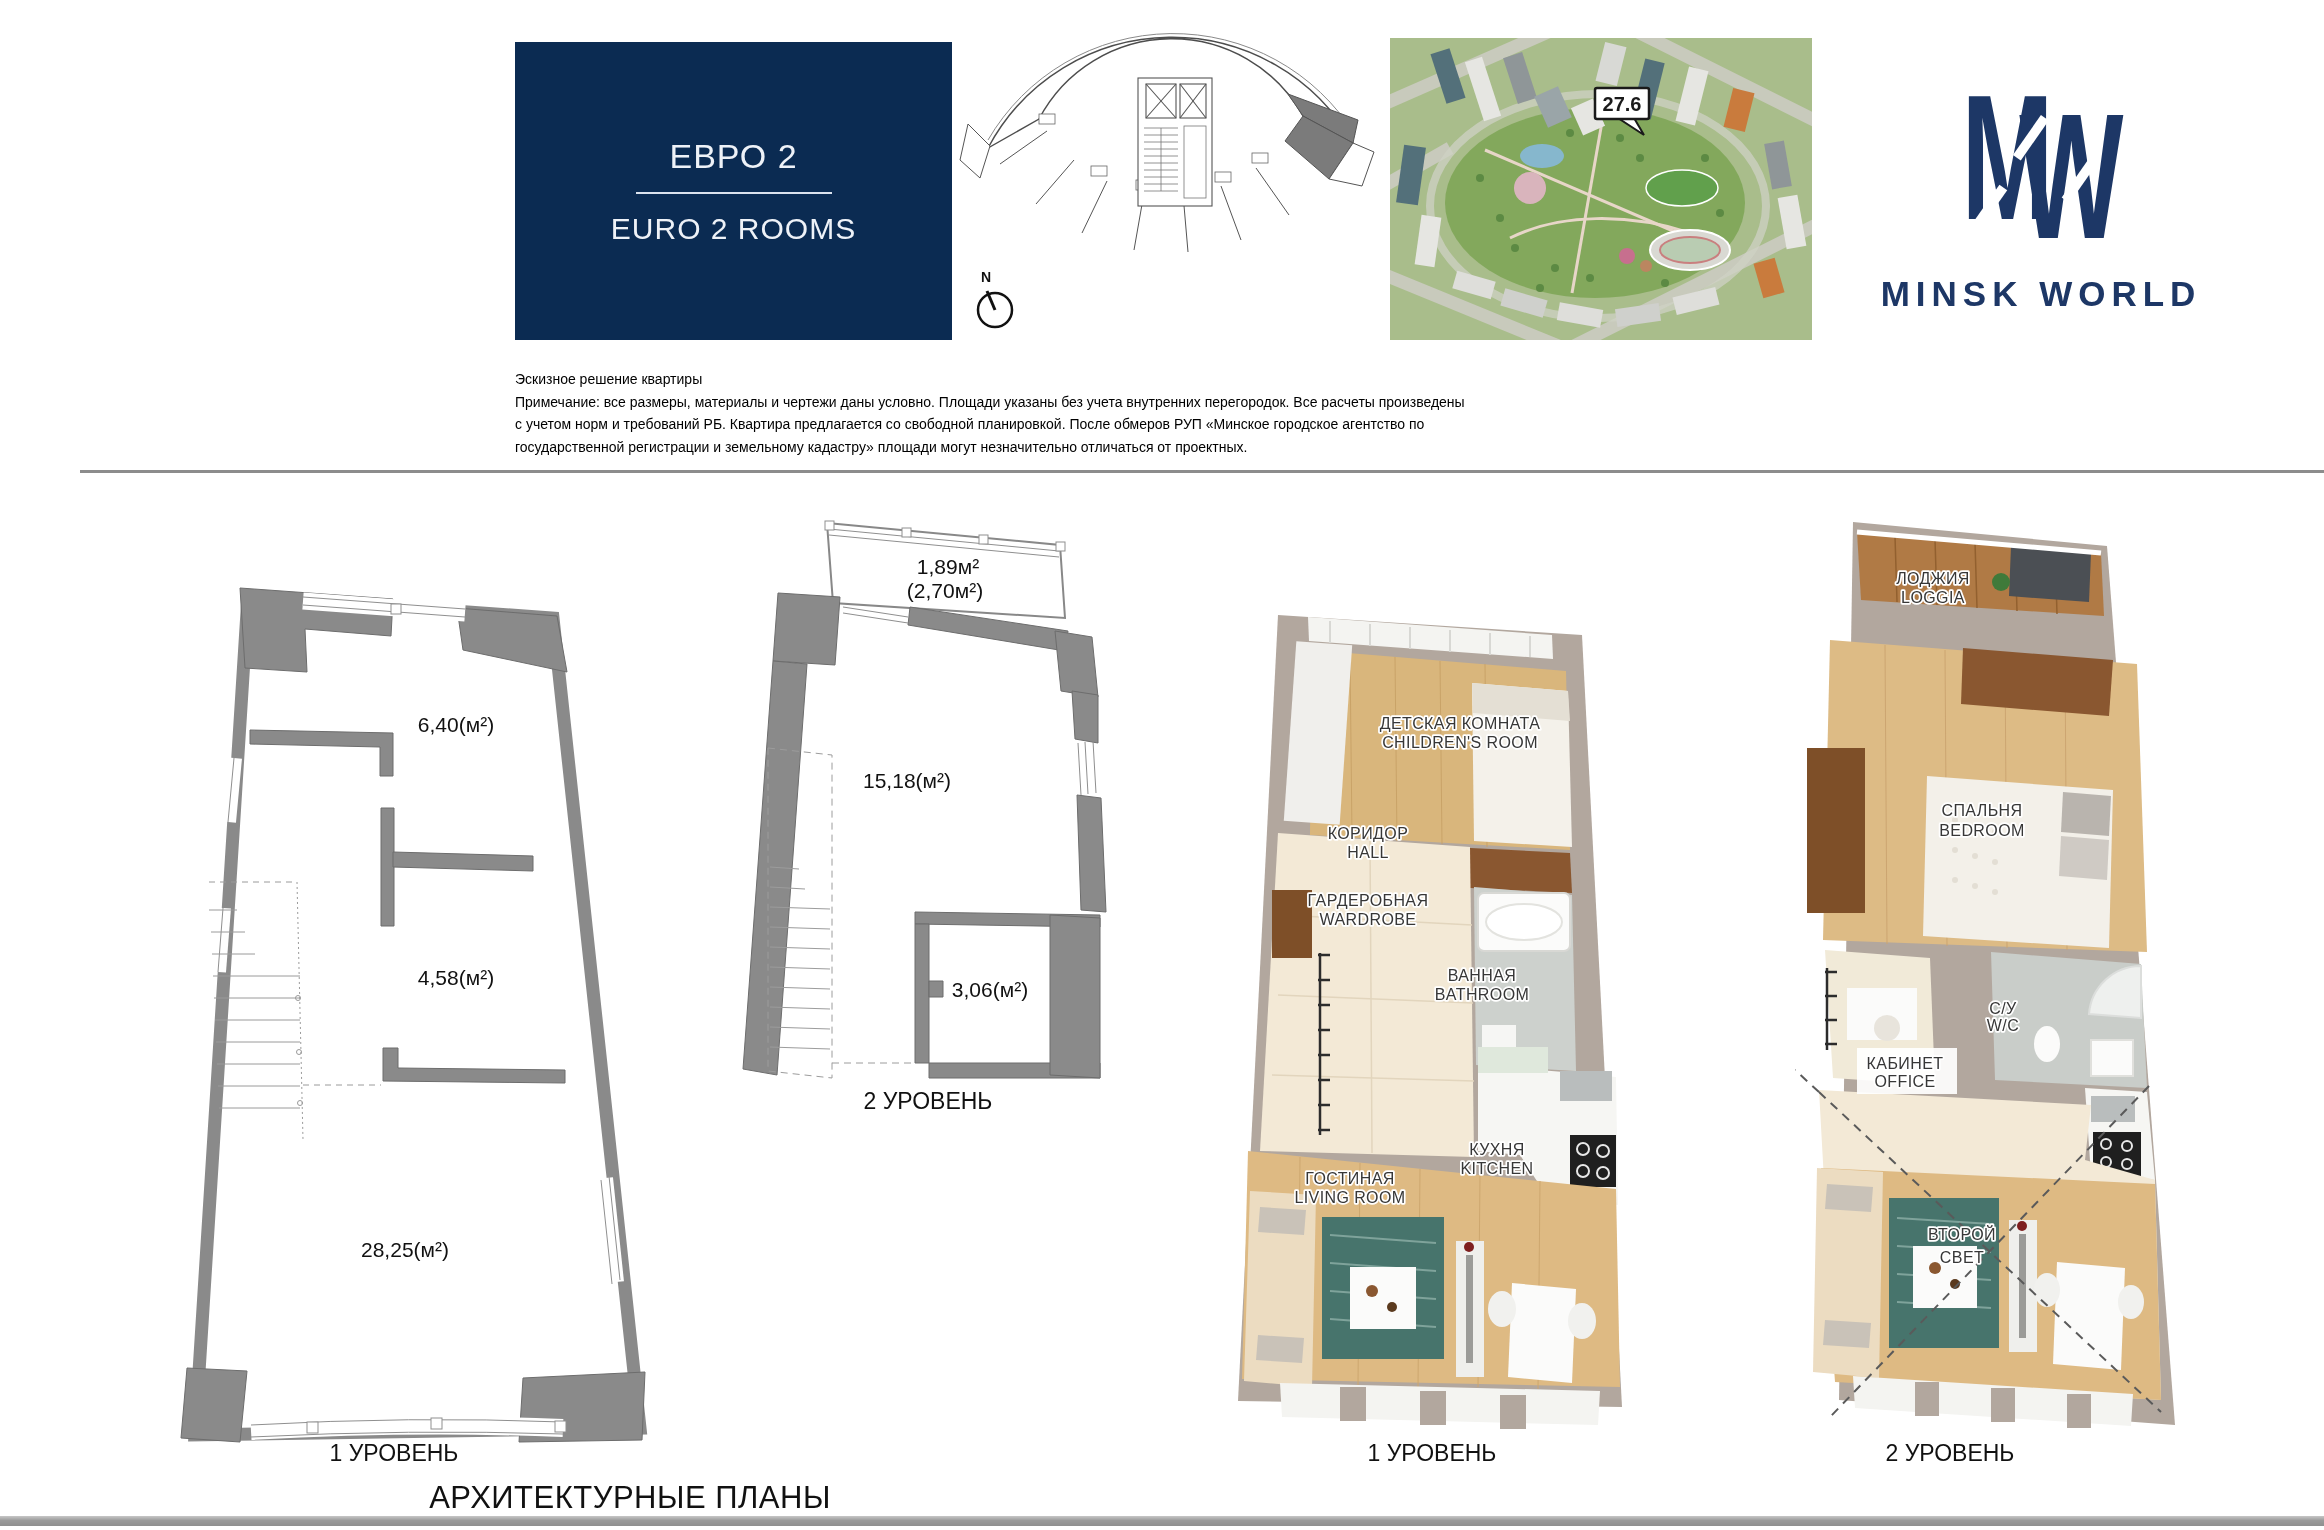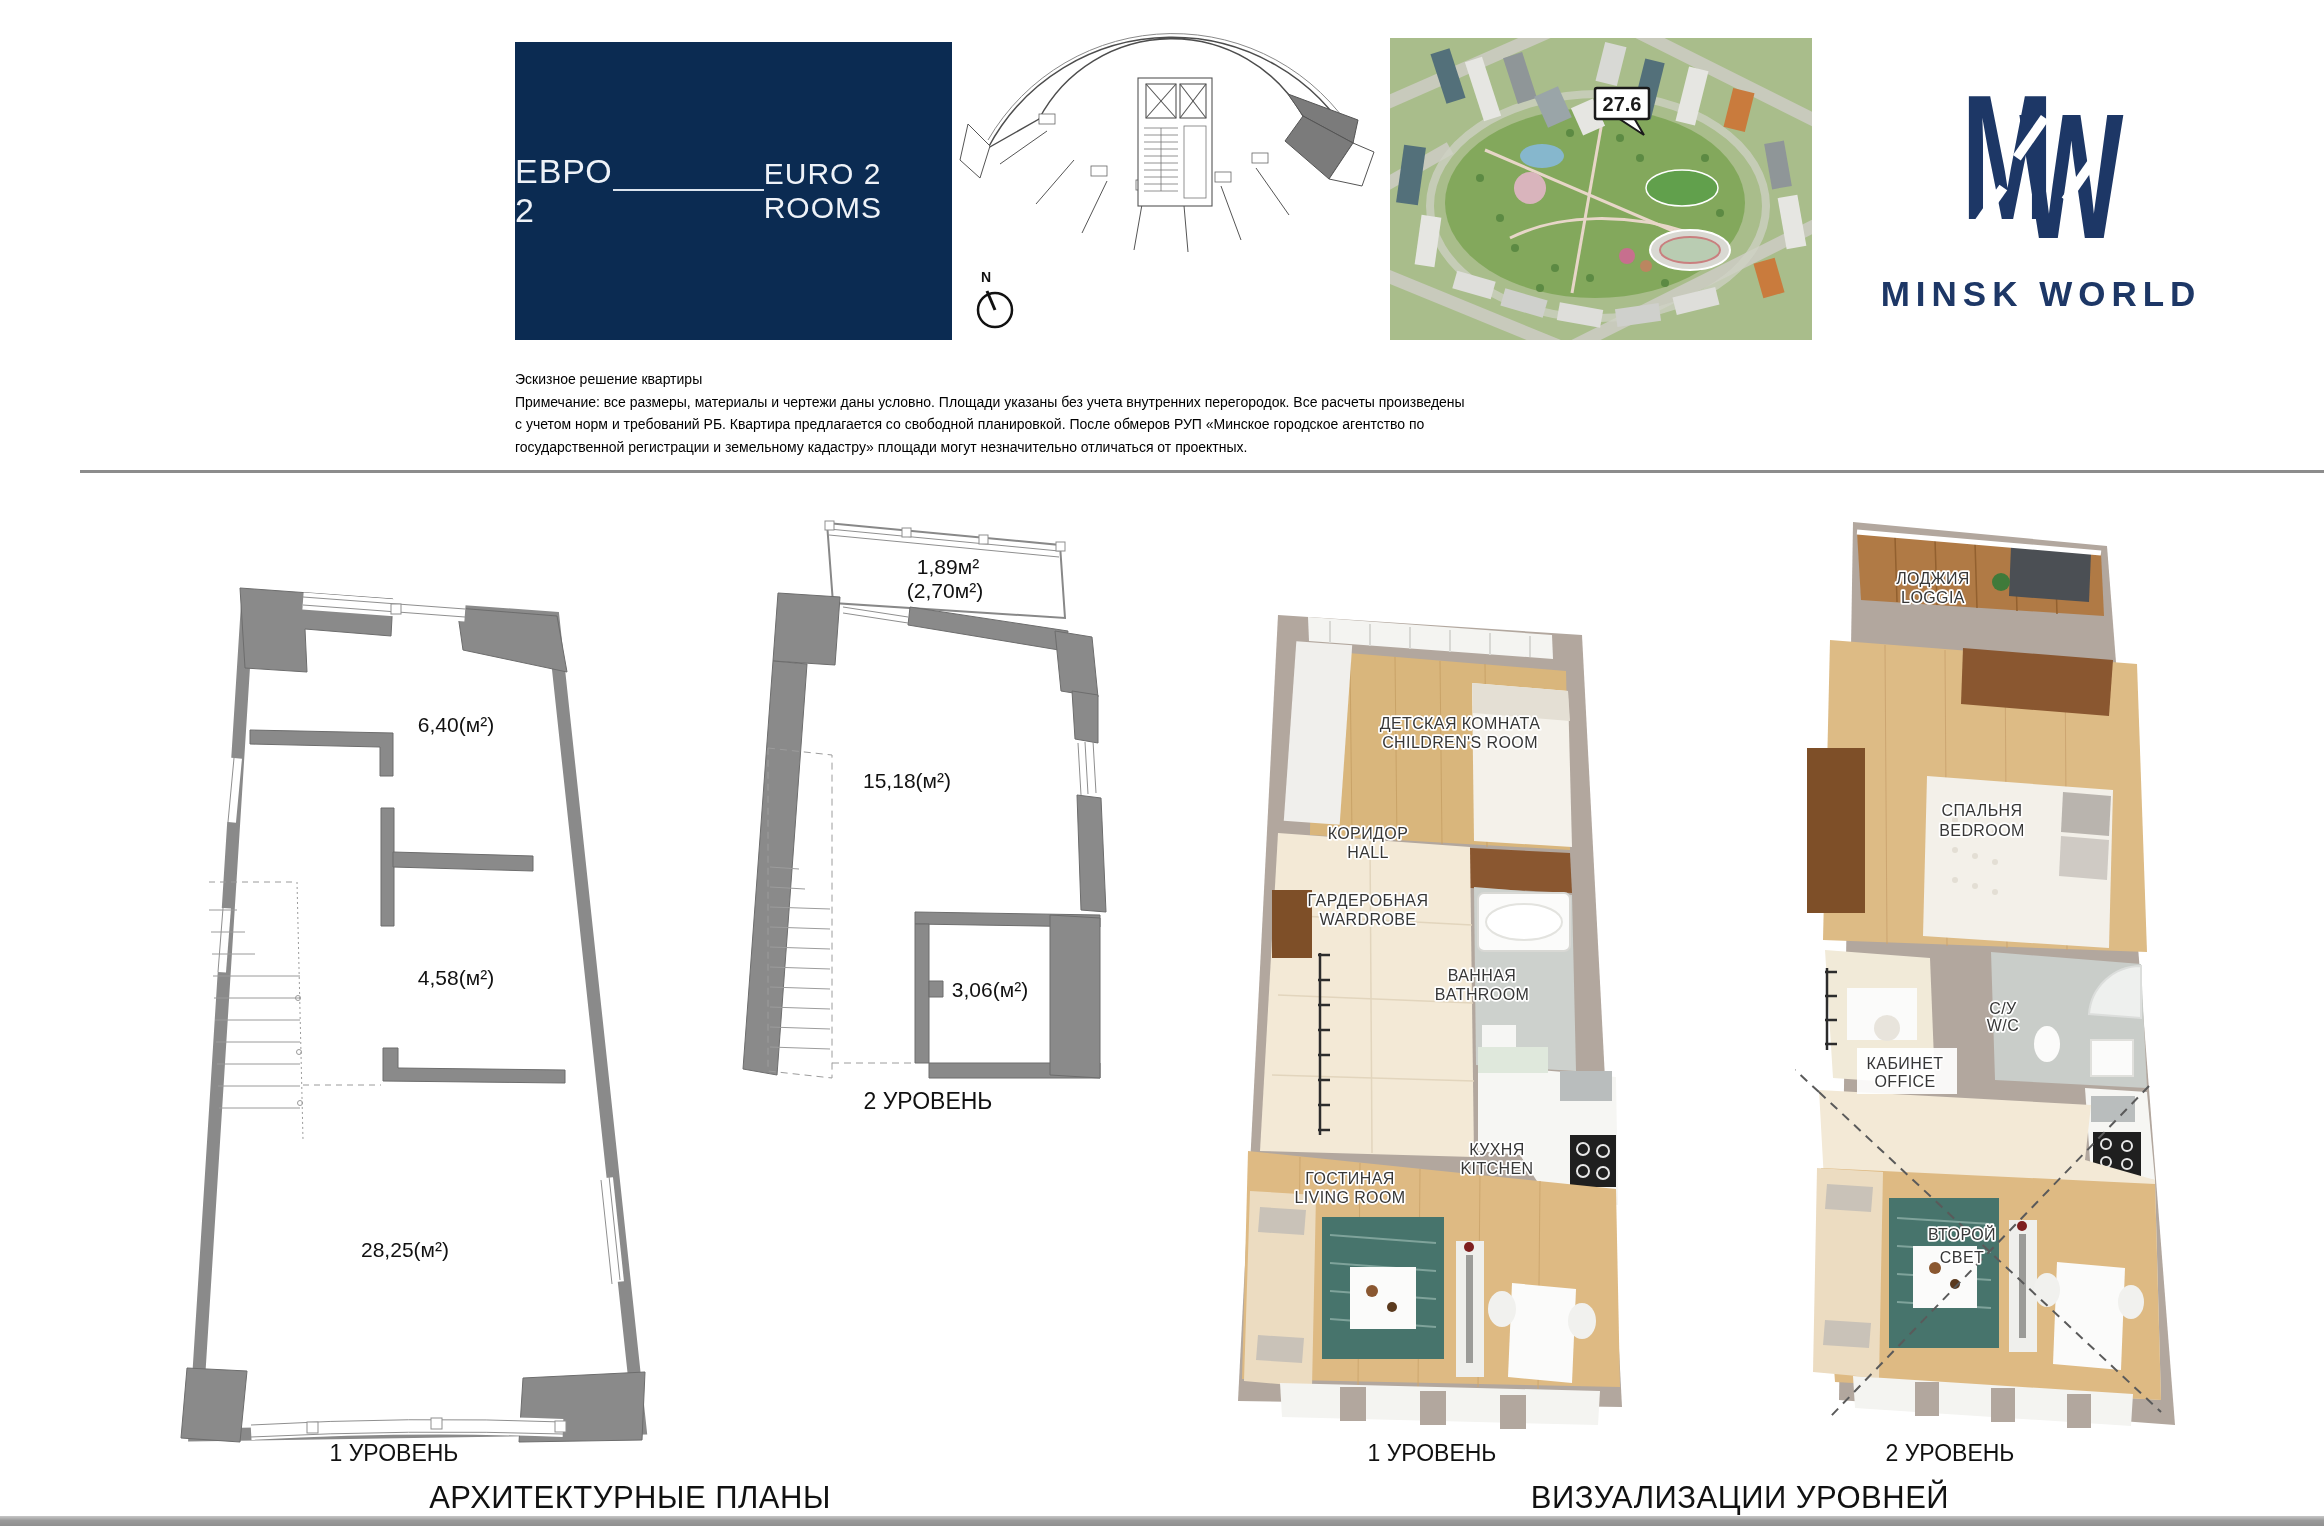--- a/index.html
+++ b/index.html
@@ -12,21 +12,21 @@
   .dana{left:108px;top:138px;display:flex;align-items:flex-start;}
   .dana-squares{display:grid;grid-template-columns:53px 53px;grid-template-rows:53px 53px;gap:5px;}
   .dana-squares span{border-radius:11px;display:block;}
   .sq-green{background:#26784a;} .sq-red{background:#d6393d;}
   .dana-text{margin-left:14px;}
   .dana-name{font-size:92px;line-height:76px;font-weight:bold;color:#d6393d;letter-spacing:1px;transform:scaleY(.97);transform-origin:top left;}
   .dana-sub{font-size:36px;font-weight:bold;color:#6d6e71;letter-spacing:8px;margin-top:3px;}
 
   
   .unit-card{left:515px;top:42px;width:437px;height:298px;background:#0b2b52;display:flex;
-             flex-direction:row;align-items:center;justify-content:center;color:#eef2f8;}
+             flex-direction:column;align-items:center;justify-content:center;color:#eef2f8;}
   .unit-ru{font-size:34px;letter-spacing:1px;}
   .unit-divider{width:196px;height:2px;background:#dbe3ee;margin:16px 0 18px 0;}
   .unit-en{font-size:30px;letter-spacing:1px;}
 
   
   .mw{left:1856px;top:58px;width:370px;text-align:center;}
   .mw-name{font-size:35px;font-weight:bold;color:#1d3766;letter-spacing:6px;margin-top:4px;}
 
   
   .disclaimer{left:515px;top:368px;width:1330px;font-size:14px;line-height:22.5px;color:#000;}
@@ -567,16 +567,15 @@
     <text class="room-label" x="110" y="567">OFFICE</text>
     <text class="room-label" x="167" y="720">ВТОРОЙ</text>
     <text class="room-label" x="167" y="743">СВЕТ</text>
   </svg>
 
   <div class="abs caption" style="left:394px;top:1440px">1 УРОВЕНЬ</div>
   <div class="abs caption" style="left:1432px;top:1440px">1 УРОВЕНЬ</div>
   <div class="abs caption" style="left:1950px;top:1440px">2 УРОВЕНЬ</div>
 
   <div class="abs sec-title" style="left:630px;top:1480px">АРХИТЕКТУРНЫЕ ПЛАНЫ</div>
-  <div class="abs sec-title" style="left:1740px;top:1480px">ВИЗУАЛИЗАЦИИ УРОВНЕЙ</div>
 
   <div class="abs bottom-bar"></div>
 </div>
 
 </body></html>

